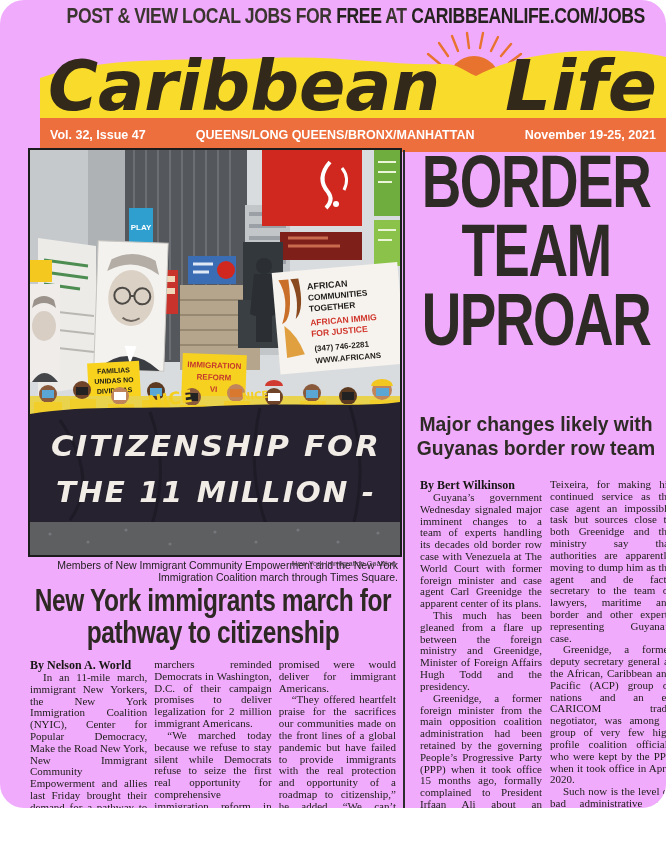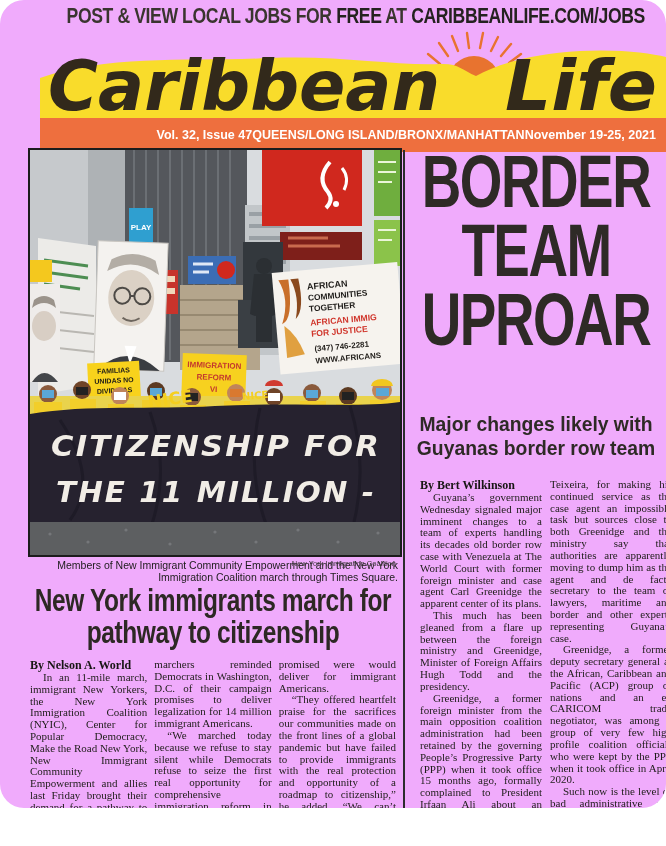--- a/index.html
+++ b/index.html
@@ -11,21 +11,21 @@
            color:#2f2b27;font-size:22px;font-weight:bold;white-space:nowrap;
            transform:scaleX(.80);transform-origin:50% 0;letter-spacing:-.5px;}
   #topline .lt{font-weight:600;color:#3a352f;}
   #topline .hv{font-weight:800;color:#252220;}
 
   
   #masthead{position:absolute;top:30px;left:0;width:666px;height:88px;}
 
   
   #issuebar{position:absolute;top:118px;left:40px;right:0;height:22px;background:#ee6f3e;
-            display:flex;align-items:center;justify-content:flex-end;
+            display:flex;align-items:center;justify-content:space-between;
             padding:17px 10px;box-sizing:border-box;color:#fff;font-size:12.5px;font-weight:bold;}
 
   
   #photo{position:absolute;top:148px;left:28px;width:370px;height:405px;
          border:2px solid #1c1c1c;background:#d9dcdf;}
 
   
   #captionwrap{position:absolute;top:559px;left:30px;width:368px;color:#1d1c1b;}
   #captionwrap .cap{font-size:10.5px;line-height:1.18;font-weight:normal;margin:0;width:100%;text-align:right;}
   #captionwrap .credit{position:absolute;right:2px;top:0;font-size:7.5px;font-weight:normal;color:#3c3a38;}
@@ -83,21 +83,21 @@
     </g>
     <circle cx="474" cy="52" r="26" fill="#e8732f"></circle>
 
     <path fill="#f9dc2b" d="M40,48 C110,24 190,32 270,28 C340,25 395,36 440,34 C458,33 462,40 476,46 C498,34 530,24 580,21 C620,19 650,23 666,27 L666,88 L40,88 Z"></path>
     <text x="48" y="80" font-family="DejaVu Sans, sans-serif" font-style="italic" font-weight="bold" font-size="70" fill="#32291b" textLength="392" lengthAdjust="spacingAndGlyphs">Caribbean</text>
     <text x="505" y="80" font-family="DejaVu Sans, sans-serif" font-style="italic" font-weight="bold" font-size="70" fill="#32291b" textLength="152" lengthAdjust="spacingAndGlyphs">Life</text>
   </svg>
 
   <div id="issuebar">
     <span>Vol. 32, Issue 47</span>
-    <span>QUEENS/LONG ISLAND/BRONX/MANHATTAN</span>
+    <span>QUEENS/LONG QUEENS/BRONX/MANHATTAN</span>
     <span>November 19-25, 2021</span>
   </div>
 
   <svg id="photo" viewBox="0 0 370 405">
     <rect width="370" height="405" fill="#d9dcdf"></rect>
 
     <g>
       <rect x="55" y="0" width="45" height="220" fill="#aeb2b5"></rect>
       <rect x="0" y="0" width="58" height="150" fill="#c6c9cc"></rect>
       <rect x="95" y="0" width="122" height="212" fill="#54575c"></rect>
@@ -311,21 +311,21 @@
 
   <div id="cols-left" class="bodycols">
     <div class="bodycol">
       <p class="byline">By Nelson A. World</p>
       <div>
           <p>In an 11-mile march, immigrant New Yorkers, the New York Immigration Coalition (NYIC), Center for Popular Democracy, Make the Road New York, New Immigrant Community Empowerment and allies last Friday brought their demand for a pathway to citizenship from Manhattan to Brooklyn.</p>
         </div>
     </div>
     <div class="bodycol">
       <div>
-          <p class="cont">marchers reminded Democrats in Washington, D.C. of their campaign promises to deliver legalization for 14 million immigrant Americans.</p>
+          <p class="cont">marchers reminded Democrats in Washington, D.C. of their campaign promises to deliver legalization for 2 million immigrant Americans.</p>
           <p>“We marched today because we refuse to stay silent while Democrats refuse to seize the first real opportunity for comprehensive immigration reform in decades,” said Murad Awawdeh, NYIC’s executive director. “From President Joe Biden to Senate Majority Leader Chuck Schumer, our national leaders</p>
         </div>
     </div>
     <div class="bodycol">
       <div>
           <p class="cont">promised were would deliver for immigrant Americans.</p>
           <p>“They offered heartfelt praise for the sacrifices our communities made on the front lines of a global pandemic but have failed to provide immigrants with the real protection and opportunity of a roadmap to citizenship,” he added. “We can’t afford their excuses, because it will be our families who will bear the brunt of their limited imagi-</p>
         </div>
 
     </div>

